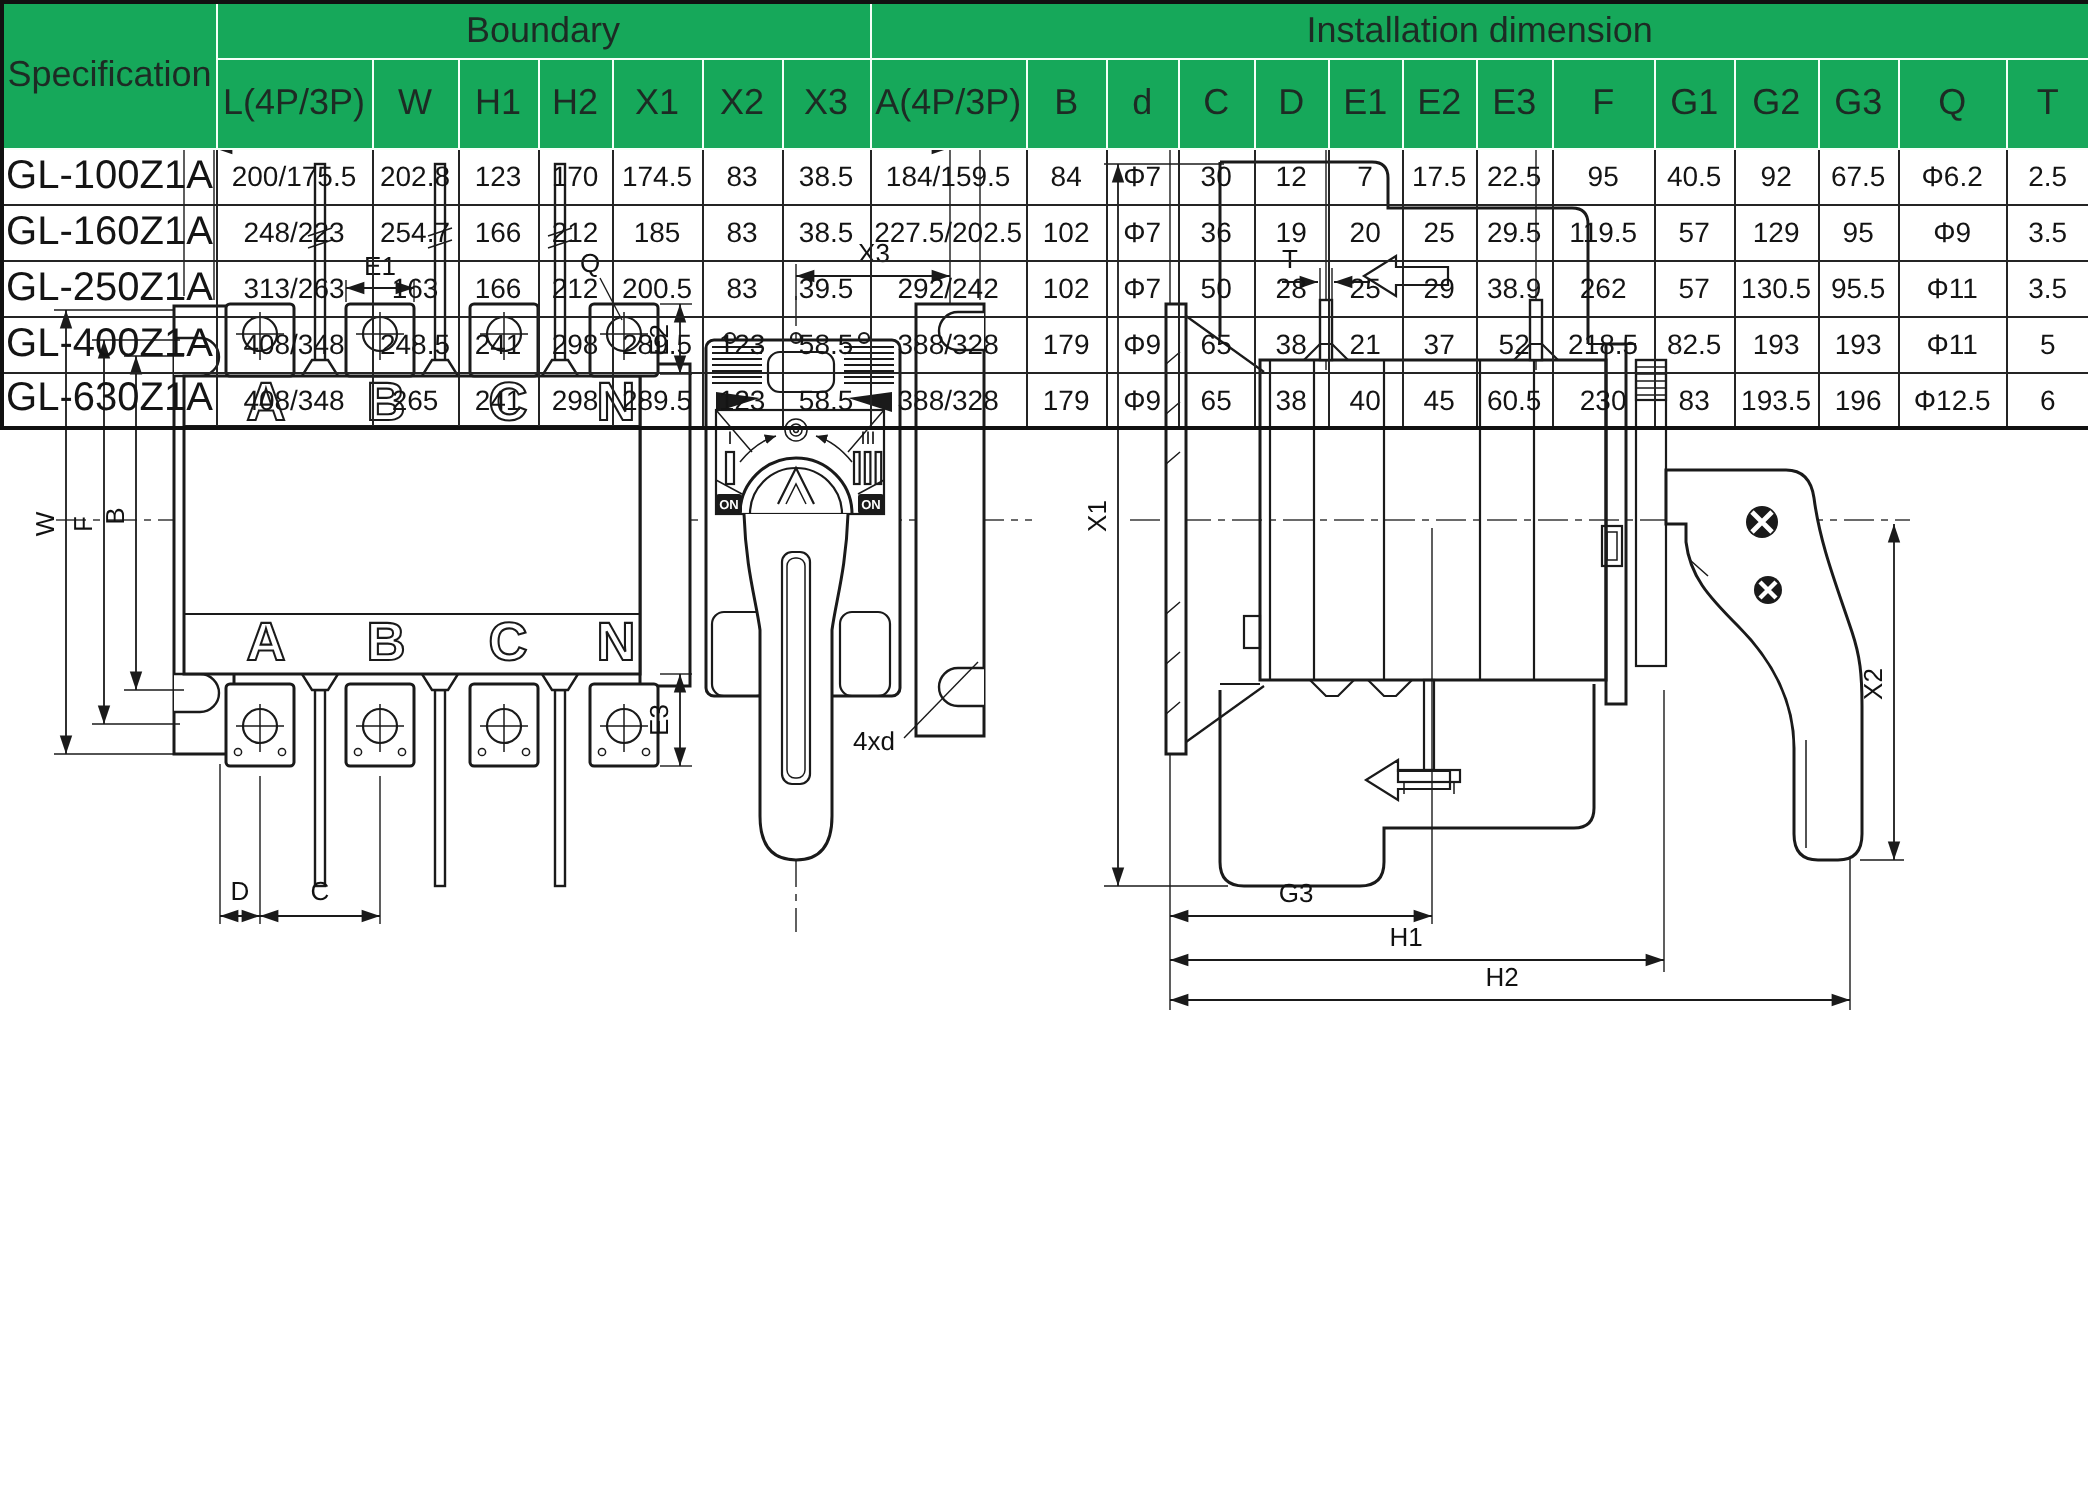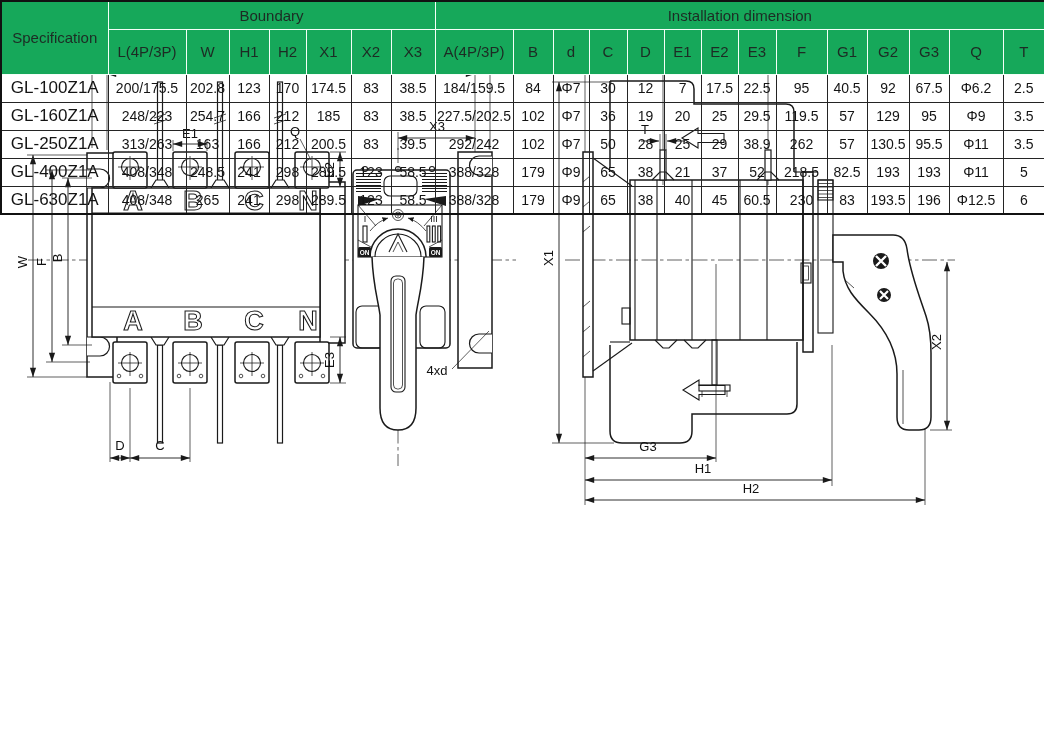--- a/index.html
+++ b/index.html
@@ -19,28 +19,28 @@
   .dim{stroke:#1a1a1a;stroke-width:0.9;fill:none;}
   .ext{stroke:#1a1a1a;stroke-width:0.7;fill:none;}
   .cl{stroke:#3a3a3a;stroke-width:0.8;fill:none;stroke-dasharray:15 3.5 3.5 3.5;}
   .dt{font:13px "Liberation Sans",sans-serif;fill:#111;text-anchor:middle;}
   .abc{font:bold 27px "Liberation Sans",sans-serif;fill:#fff;stroke:#1a1a1a;stroke-width:1.05;text-anchor:middle;}
   .onb{font:bold 6.5px "Liberation Sans",sans-serif;fill:#fff;text-anchor:middle;}
 
   
   .table-zone{position:absolute;left:0;top:546;width:1044px;}
   table.spec{border-collapse:collapse;table-layout:fixed;width:1044px;border:2px solid #111;}
-  table.spec th{background:var(--green,#16a85a);color:#1d2b24;font-weight:400;font-size:15px;
+  table.spec th{background:var(--green,#16a85a);color:#1d2b24;font-weight:400;font-size:18px;
                 border:1px solid #f4fff8;padding:0;}
   table.spec thead tr.r1{height:28px;}
   table.spec thead tr.r2{height:45px;}
   table.spec tbody tr{height:28px;}
   table.spec td{border:1.5px solid #242424;text-align:center;font-size:14px;color:#141414;
                 padding:0;white-space:nowrap;overflow:hidden;}
-  table.spec td.spec-cell{font-size:17px;}
+  table.spec td.spec-cell{font-size:20px;}
 </style>
 </head>
 <body>
 
 <div class="page">
 
   <div class="title">LMGL-Z1A Series Manual Transfer Switch Shape and installation size (two in and one out)</div>
 
   <svg class="drawings" width="1044" height="546" viewBox="0 0 1044 546">
     <defs>

